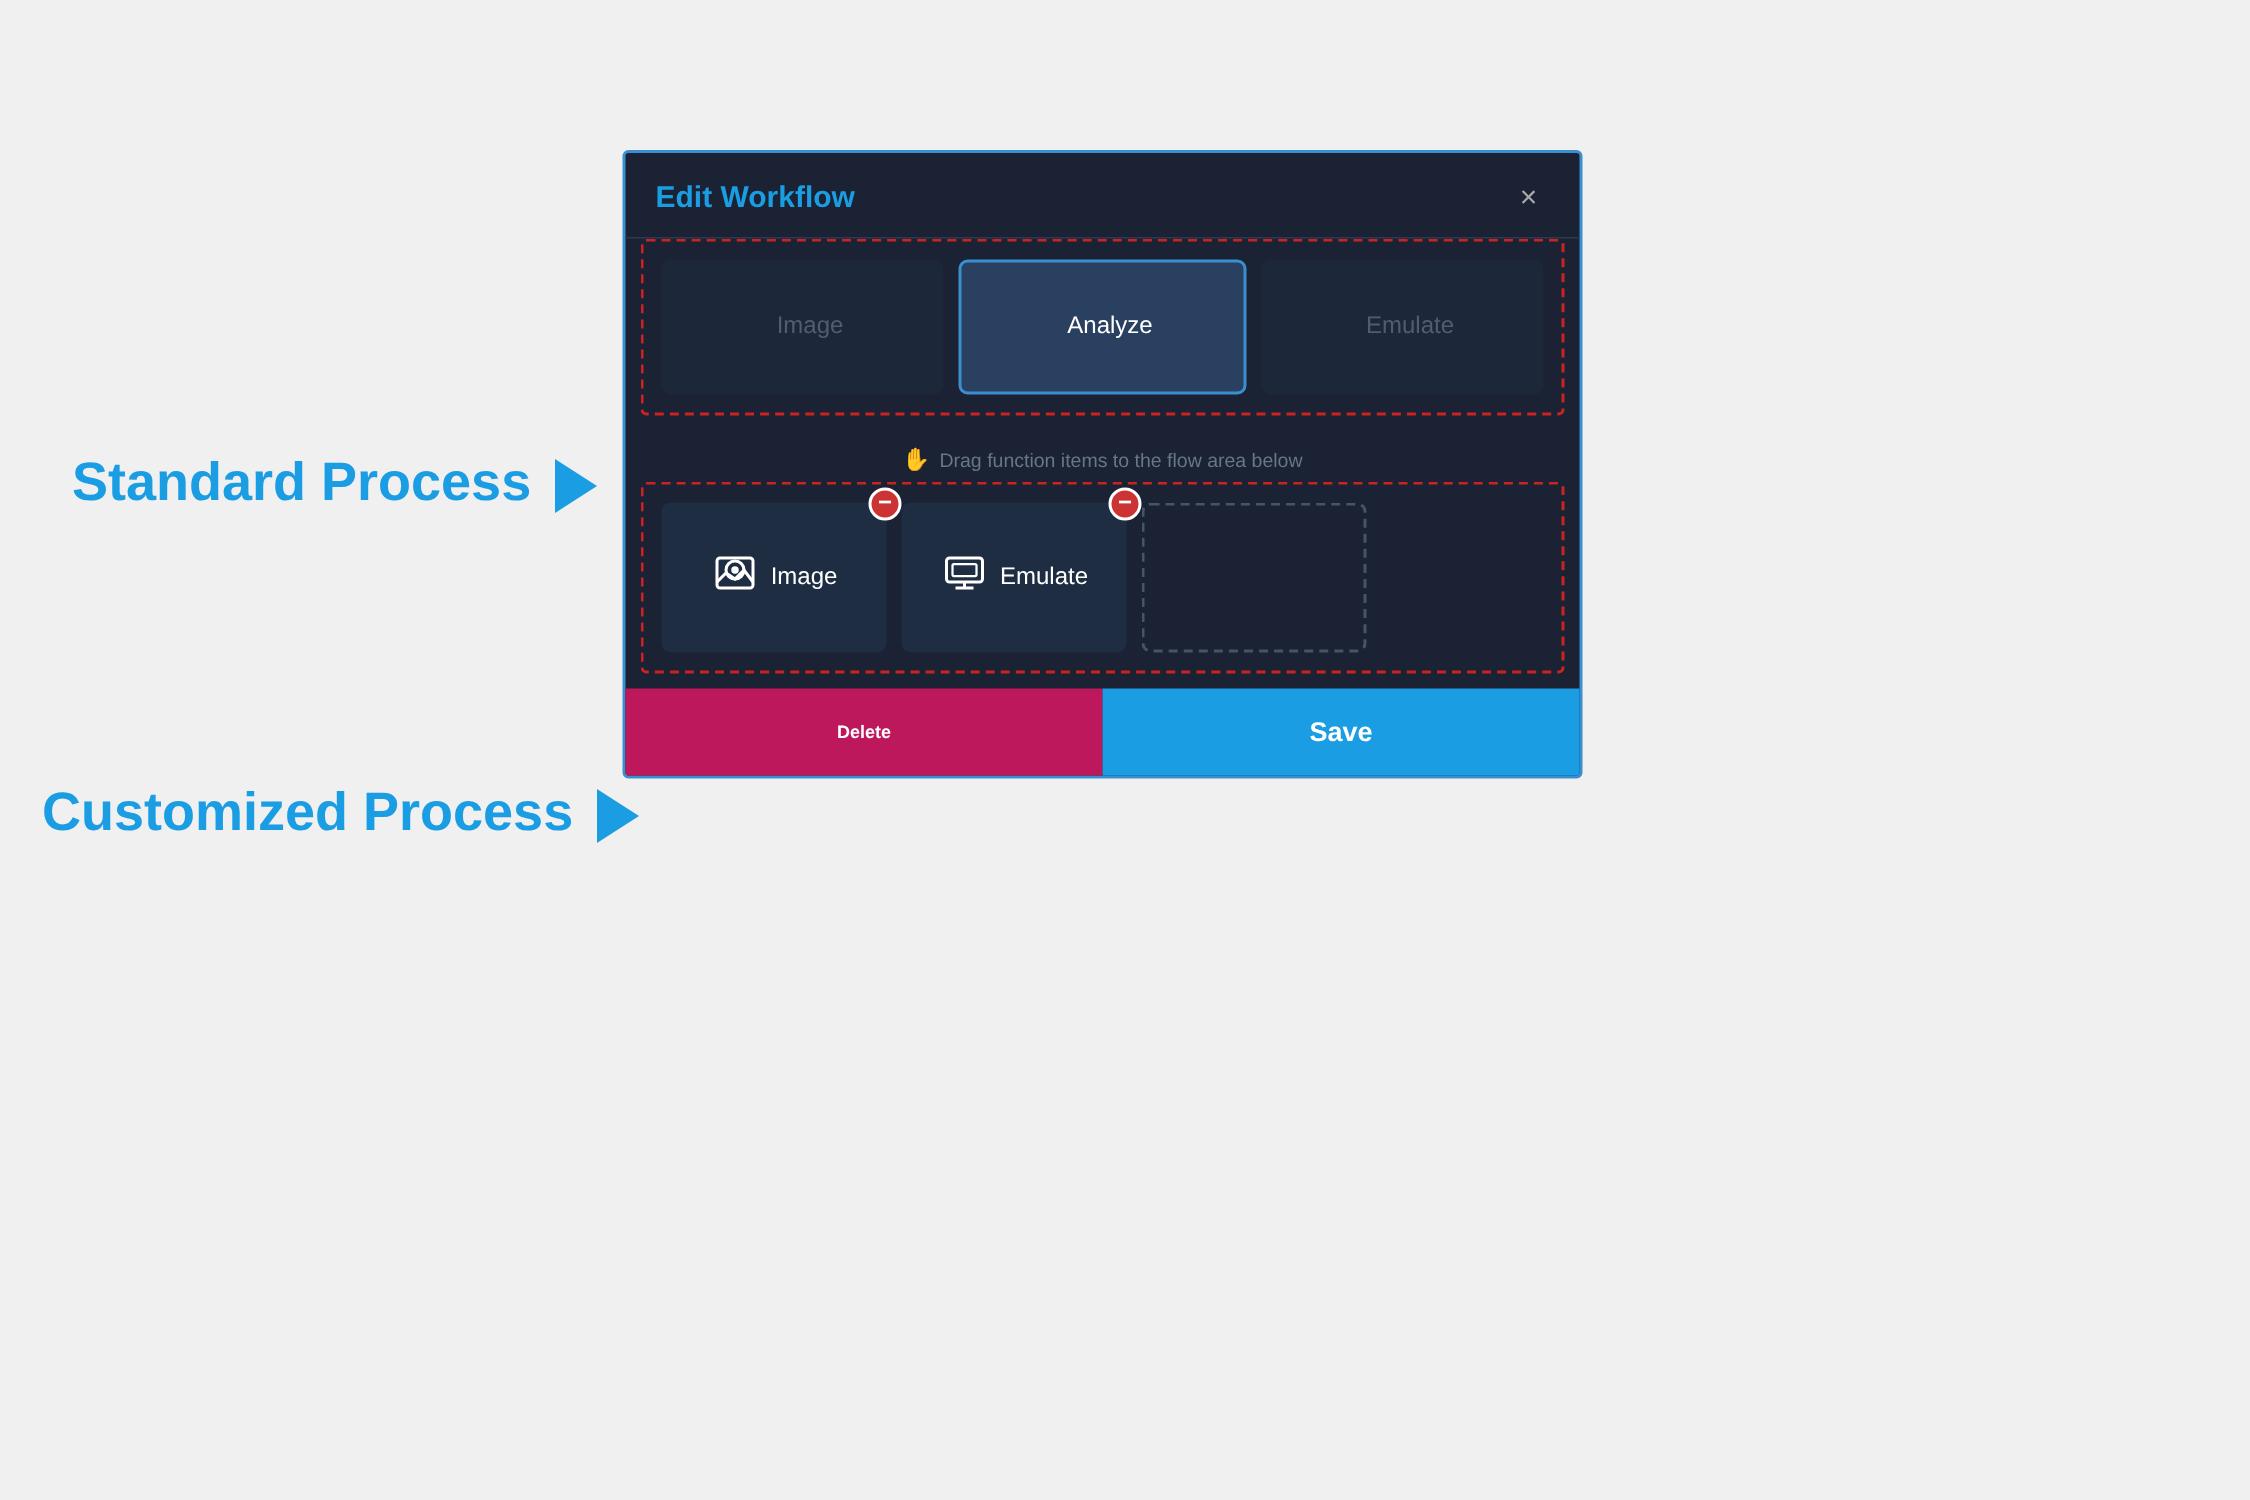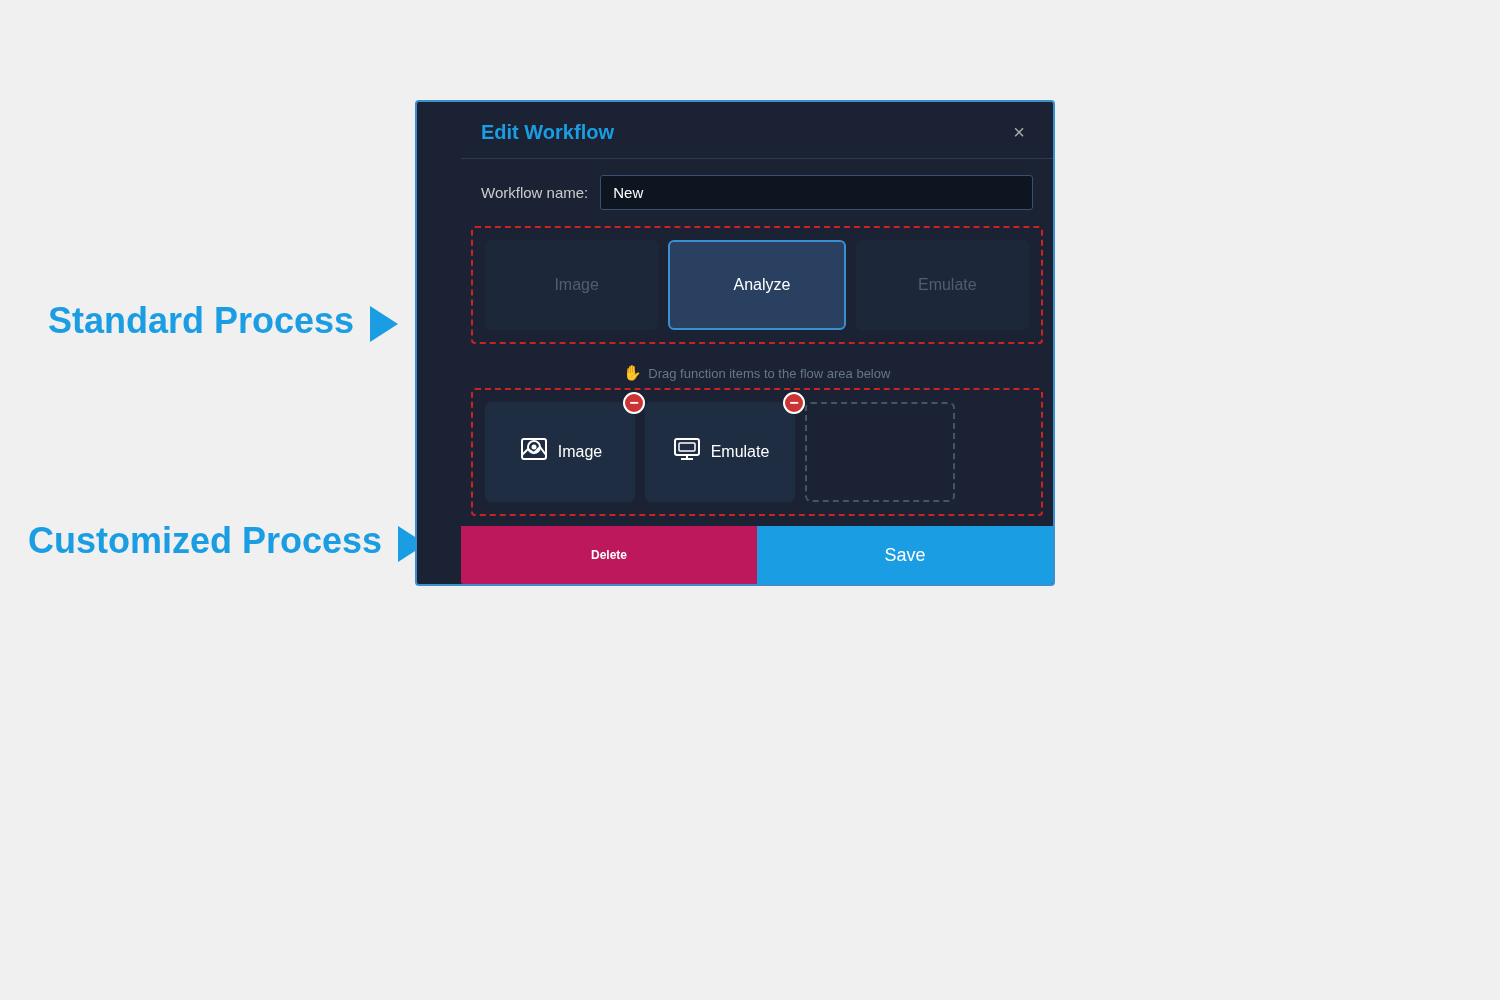--- a/index.html
+++ b/index.html
@@ -45,21 +45,20 @@
     .modal-wrapper {
       position: absolute;
       top: 100px;
       left: 415px;
       width: 640px;
       background: #1a2233;
       border: 2px solid #3a8fd1;
       border-radius: 4px;
       display: flex;
       flex-direction: column;
-      padding-left: 44px;
     }
 
     
     .modal-header {
       display: flex;
       align-items: center;
       justify-content: space-between;
       padding: 16px 20px 12px;
       border-bottom: 1px solid #2a3a50;
     }
@@ -246,21 +245,21 @@
       font-weight: bold;
       cursor: pointer;
       border-radius: 0 0 0 2px;
     }
     .save-btn {
       flex: 1;
       background: #1a9de2;
       border: none;
       color: #fff;
       font-size: 18px;
-      font-weight: normal;
+      font-weight: bold;
       cursor: pointer;
       border-radius: 0 0 2px 0;
     }
 
     
     .icon-image svg,
     .icon-analyze svg,
     .icon-emulate svg {
       width: 32px;
       height: 32px;
@@ -279,24 +278,20 @@
   <div class="bg-label-arrow"></div>
 </div>
 
 <div class="modal-wrapper">
 
   <div class="modal-header">
     <span class="modal-title">Edit Workflow</span>
     <button class="close-btn">×</button>
   </div>
 
-  <div class="workflow-name-row">
-    <span class="workflow-name-label">Workflow name:</span>
-    <input class="workflow-name-input" type="text" value="New" style="">
-  </div>
 
   <div class="dashed-section">
     <div class="process-items">
 
       <div class="process-card dimmed">
         <span class="process-card-icon">
           <svg viewBox="0 0 32 32" fill="none" xmlns="http://www.w3.org/2000/svg">
             <circle cx="16" cy="14" r="6" stroke="#8899aa" stroke-width="2"></circle>
             <circle cx="16" cy="14" r="2.5" fill="#8899aa"></circle>
             <rect x="4" y="6" width="24" height="20" rx="2" stroke="#8899aa" stroke-width="2"></rect>

